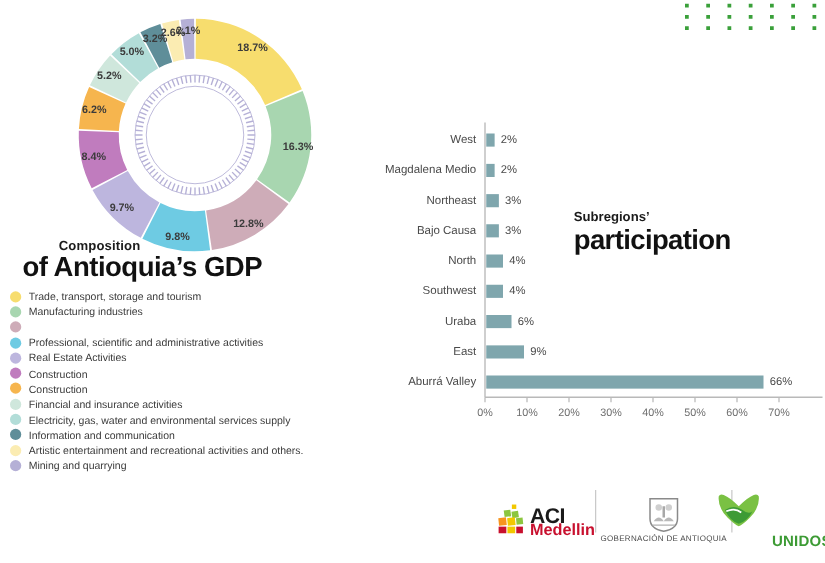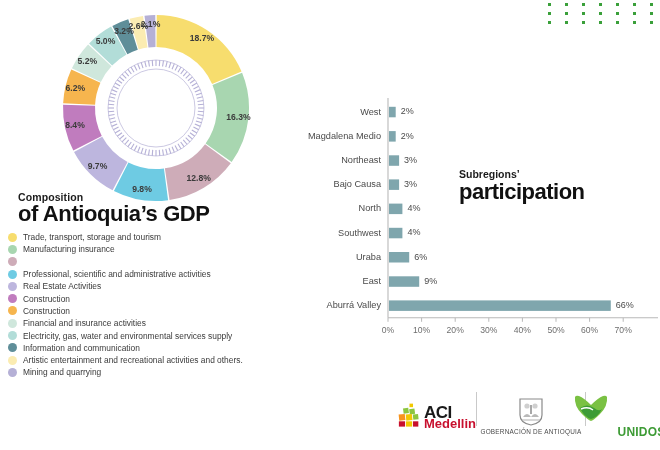--- a/index.html
+++ b/index.html
@@ -58,20 +58,21 @@
     left: 18px;
     top: 191px;
     width: 300px;
   }
   .gdp-title .kicker {
     font-size: 10.5px;
     font-weight: bold;
     color: #1b1b1b;
     letter-spacing: .1px;
     line-height: 12px;
+    margin-left: 29px;
   }
   .gdp-title .main {
     font-size: 22px;
     font-weight: bold;
     color: #111111;
     letter-spacing: -.4px;
     line-height: 24px;
     margin-top: -1px;
   }
 
@@ -360,21 +361,21 @@
     <div class="main">of Antioquia’s GDP</div>
   </div>
 
   <div class="legend">
       <div class="legend-item">
         <span class="legend-swatch" style="background: rgb(247, 221, 110);"></span>
         <span class="legend-label">Trade, transport, storage and tourism</span>
       </div>
       <div class="legend-item">
         <span class="legend-swatch" style="background: rgb(168, 214, 176);"></span>
-        <span class="legend-label">Manufacturing insurance</span>
+        <span class="legend-label">Manufacturing industries</span>
       </div>
       <div class="legend-item">
         <span class="legend-swatch" style="background: rgb(206, 172, 184);"></span>
       </div>
       <div class="legend-item">
         <span class="legend-swatch" style="background: rgb(110, 203, 227);"></span>
         <span class="legend-label">Professional, scientific and administrative activities</span>
       </div>
       <div class="legend-item">
         <span class="legend-swatch" style="background: rgb(189, 182, 222);"></span>

